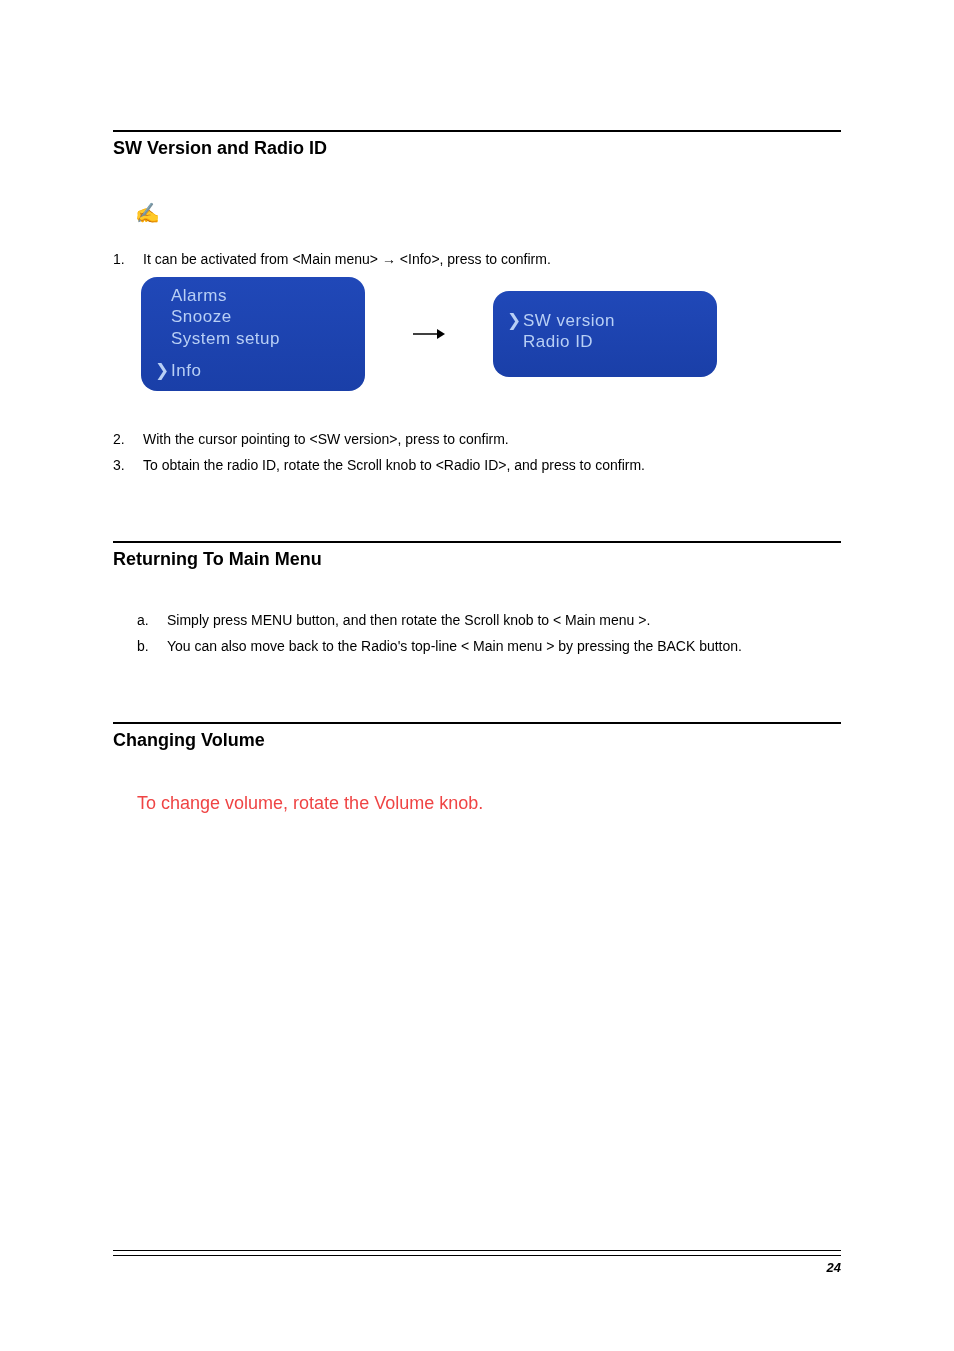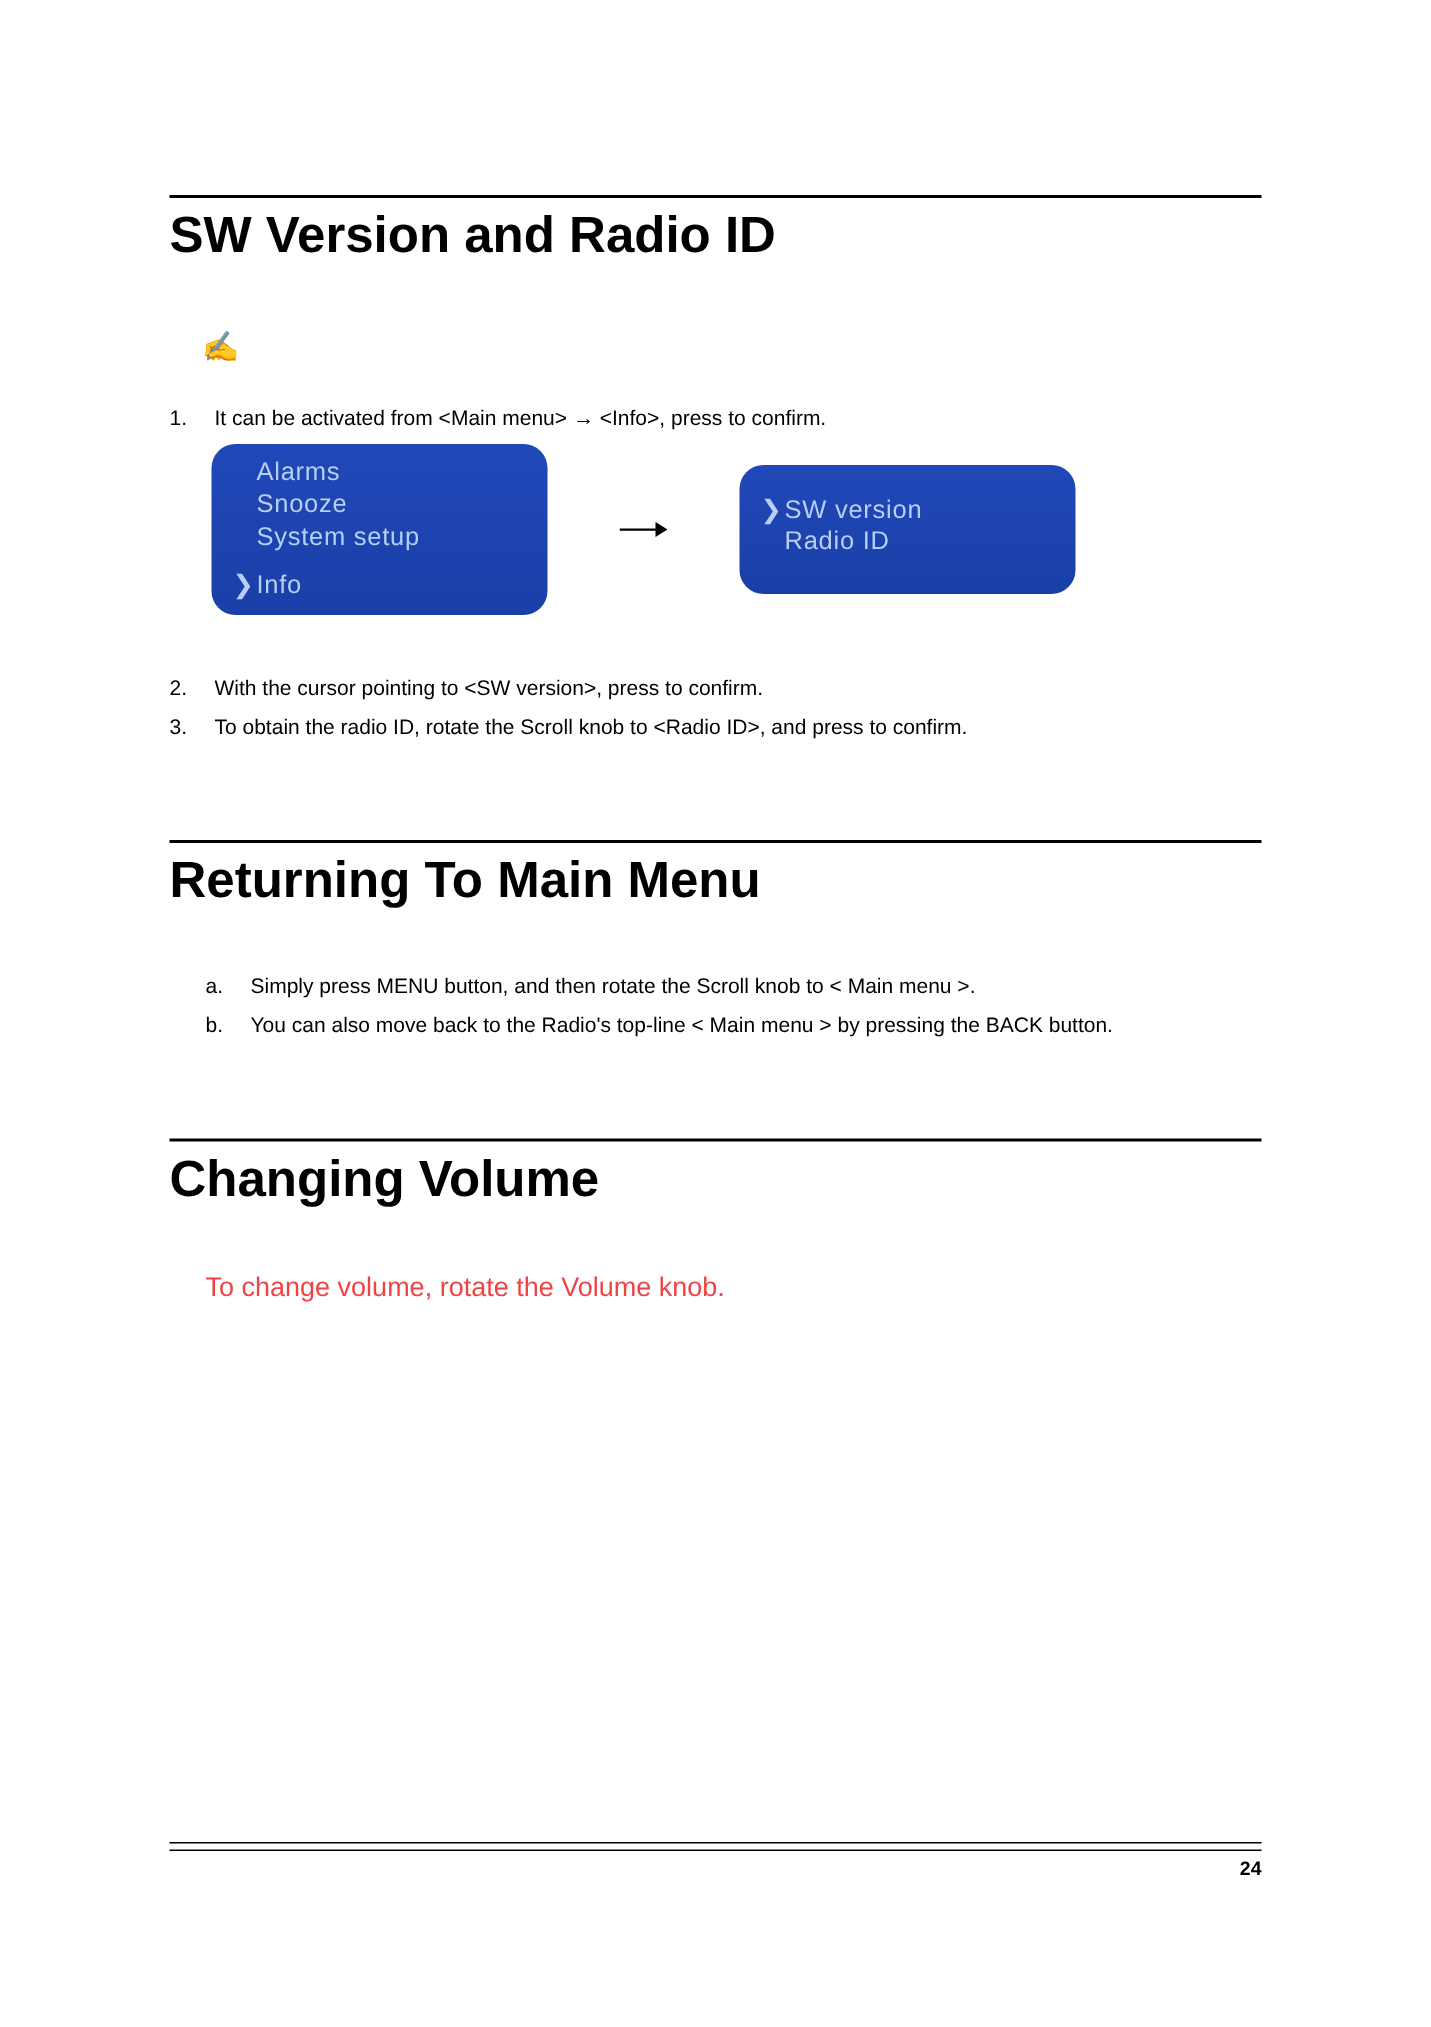--- a/index.html
+++ b/index.html
@@ -18,21 +18,21 @@
       border: none;
       border-top: 2px solid #000;
       margin: 0 0 6px 0;
     }
     .hr-thin {
       border: none;
       border-top: 1px solid #000;
       margin: 0 0 0 0;
     }
     .heading {
-      font-size: 34px;
+      font-size: 18px;
       font-weight: bold;
       color: #000;
       margin: 0 0 42px 0;
     }
     .note-row {
       display: flex;
       align-items: center;
       gap: 12px;
       margin: 0 0 26px 22px;
     }
@@ -135,21 +135,22 @@
       margin: 0 0 0 24px;
     }
     .inline-arrow {
       font-family: inherit;
     }
     .b { font-weight: normal; }
     .footer {
       position: absolute;
       left: 113px;
       right: 113px;
-      bottom: 98px;
+      bottom: 76px;
+      font-style: italic;
     }
     .footer .hr-thin { margin-bottom: 4px; }
     .footer .pagenum {
       text-align: right;
       font-size: 13px;
       font-weight: bold;
       color: #000;
     }
     .hr-wrap { margin-bottom: 2px; }
   </style>

